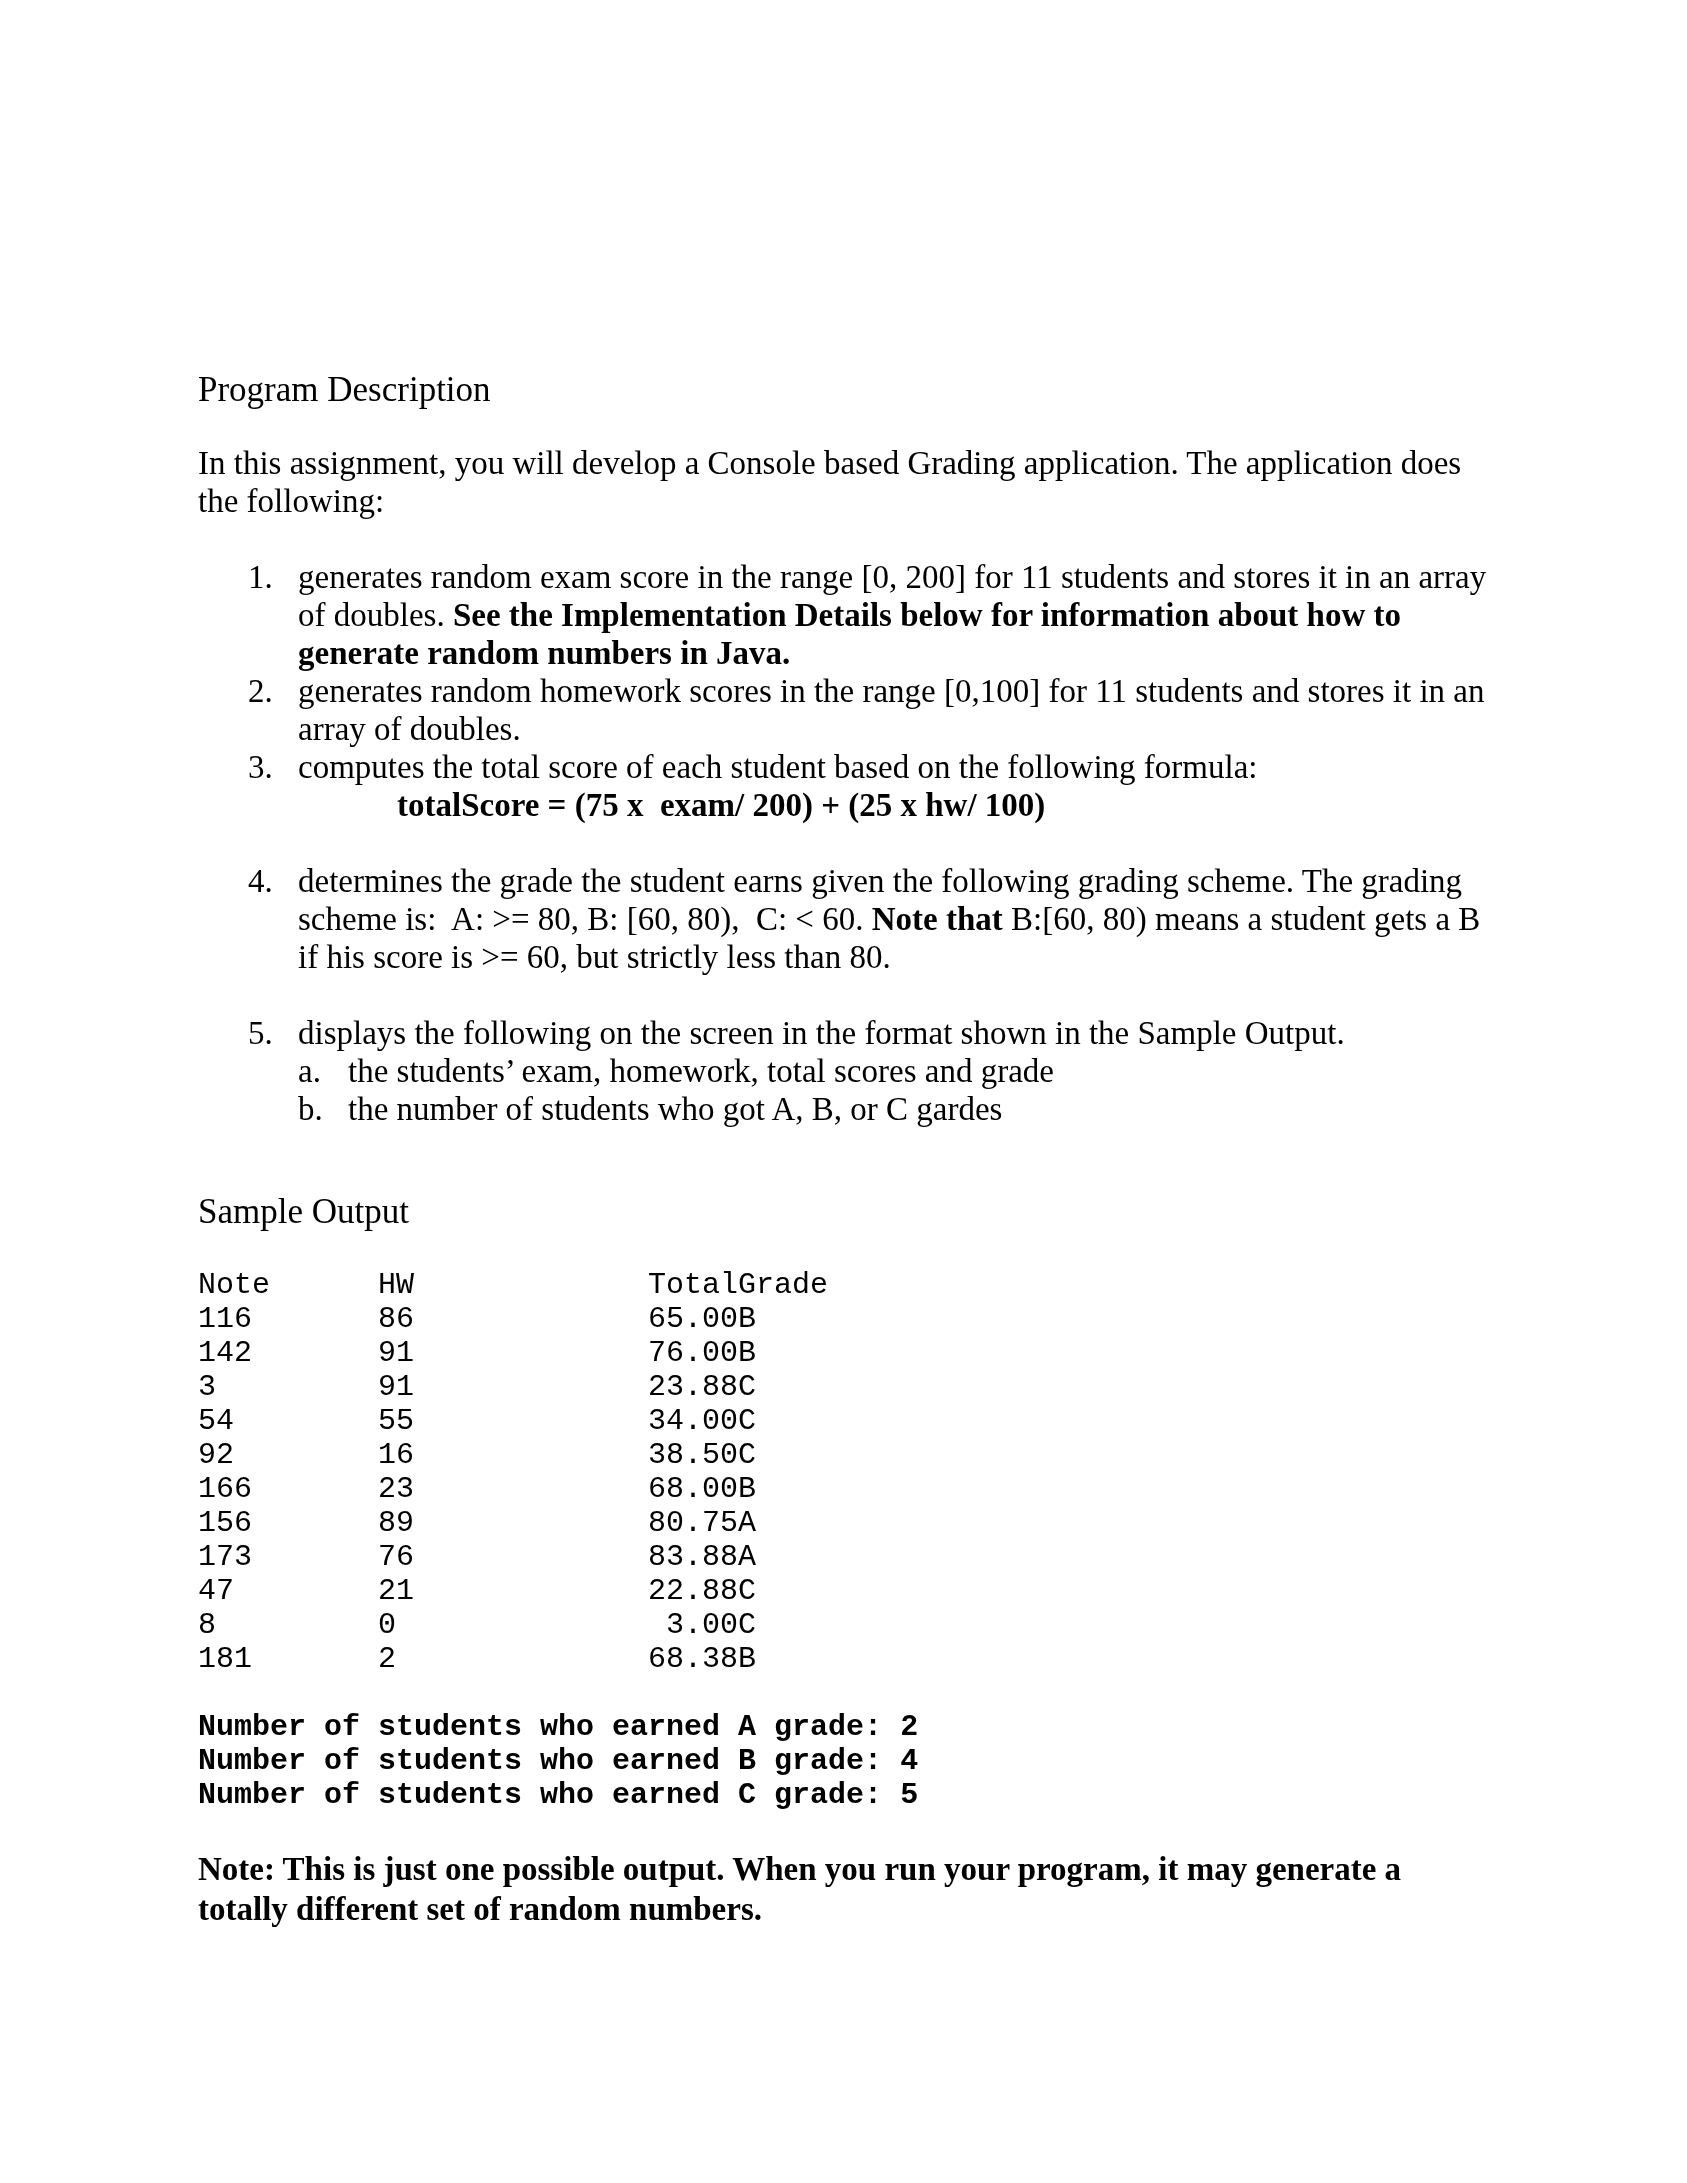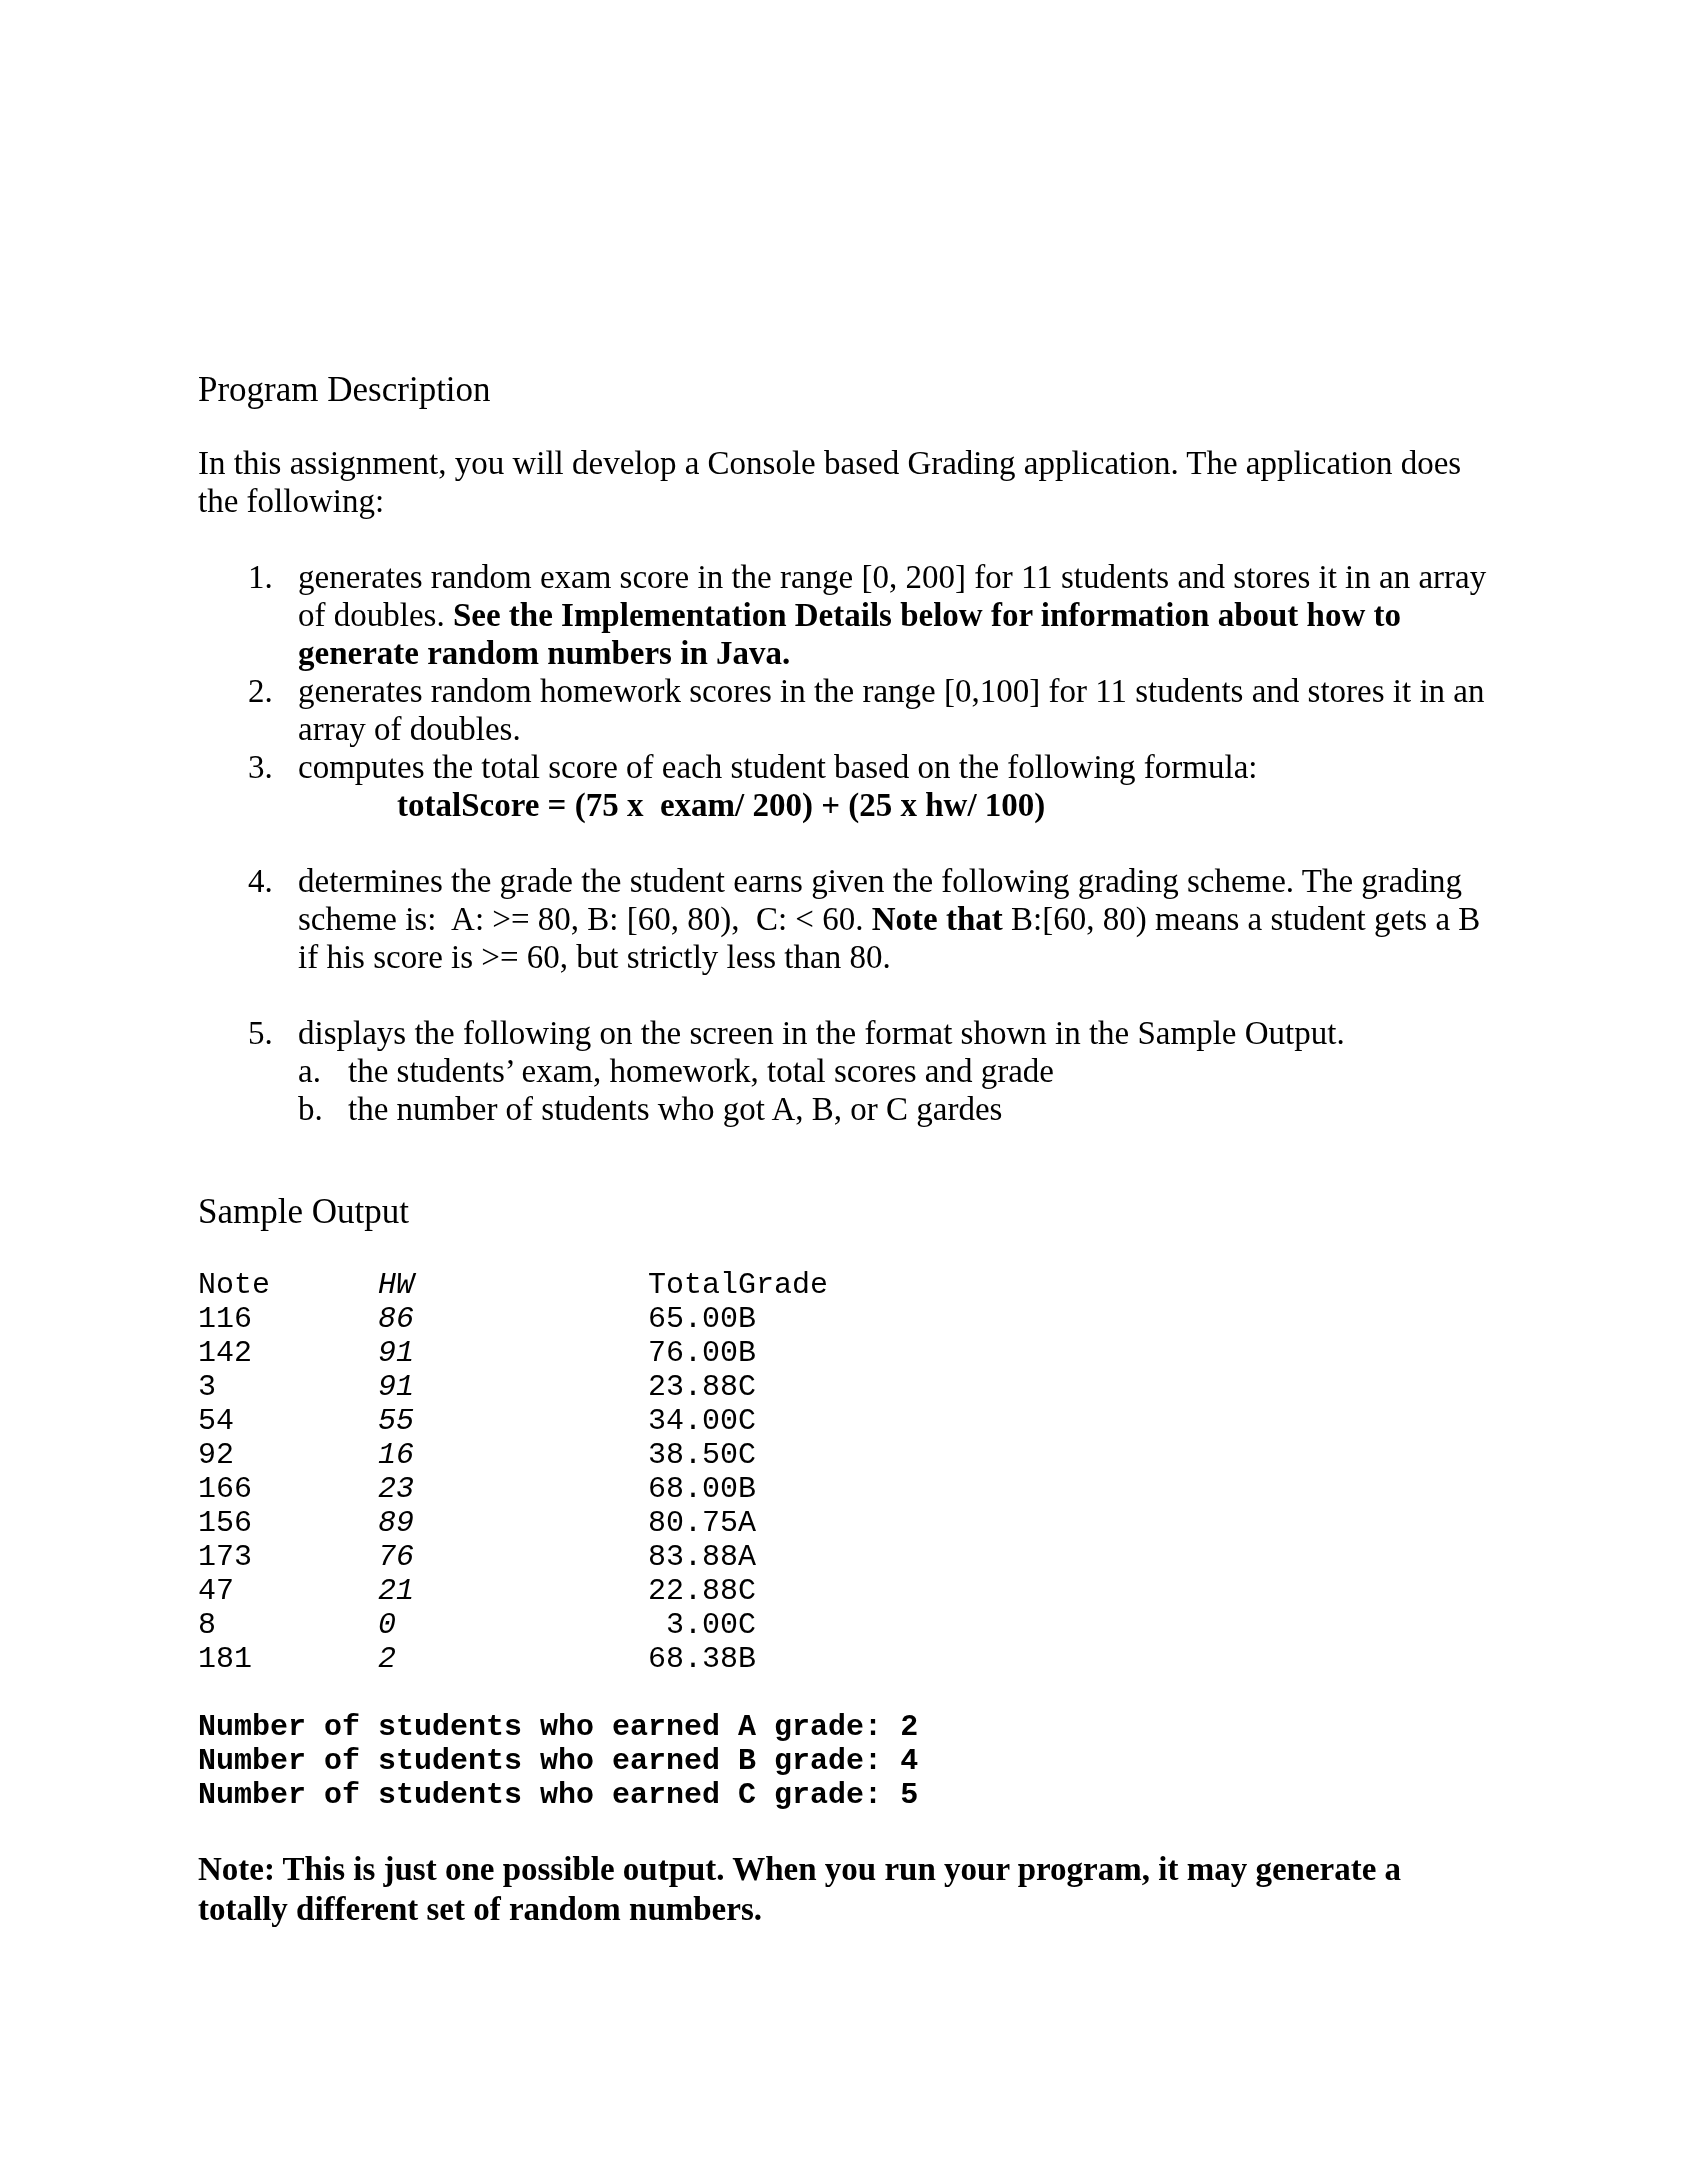--- a/index.html
+++ b/index.html
@@ -57,21 +57,21 @@
   }
   .sample-heading { margin-top: 64px; }
   .console {
     margin-top: 36px;
     font-family: "Liberation Mono", monospace;
     font-size: 30px;
     line-height: 34px;
   }
   .mono-line { display: flex; white-space: pre; }
   .mono-line .c-exam  { flex: 0 0 10ch; text-align: left; }
-  .mono-line .c-hw    { flex: 0 0 14ch; text-align: left; font-style: italic; }
+  .mono-line .c-hw    { flex: 0 0 14ch; text-align: left; }
   .mono-line .c-total { flex: 0 0 6ch;  text-align: right; }
   .mono-line .c-grade { flex: 0 0 10ch; }
   .counts { margin-top: 34px; }
   .count-line { white-space: pre; font-weight: bold; }
   .note {
     margin-top: 37px;
     font-weight: bold;
     line-height: 40px;
     white-space: pre-wrap;
   }

